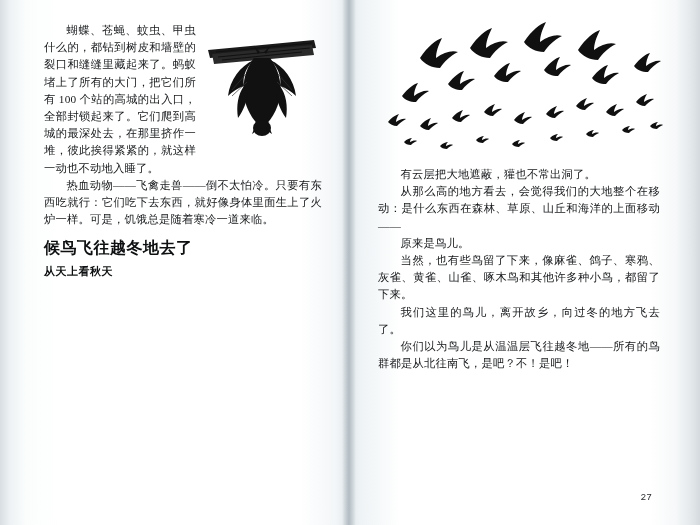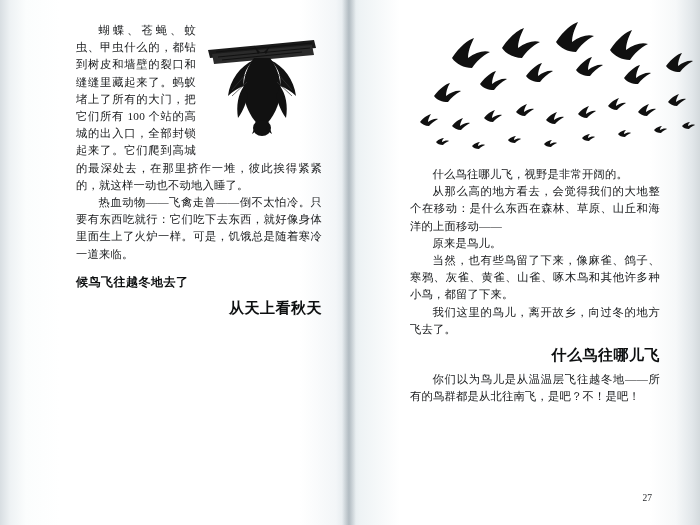--- a/index.html
+++ b/index.html
@@ -46,47 +46,46 @@
     padding: 22px 26px 18px 44px;
   }
   .page-right {
     left: 352px;
     width: 348px;
     padding: 22px 40px 18px 26px;
   }
   .col {
     position: relative;
     height: 100%;
-    margin-left: 32px;
   }
   p {
     margin: 0;
     font-size: 11.3px;
     line-height: 17.2px;
     text-align: justify;
     text-justify: inter-ideograph;
     color: #16181a;
     letter-spacing: 0.2px;
   }
   p.ind {
     text-indent: 2em;
   }
   h3.heading {
     margin: 11px 0 7px 0;
-    font-size: 12px;
+    font-size: 16px;
     font-weight: bold;
     line-height: 17px;
     color: #0d0f10;
     letter-spacing: 0.5px;
   }
   h4.subheading {
     margin: 8px 0 6px 0;
-    font-size: 15px;
+    font-size: 11px;
     font-weight: bold;
-    text-align: right;
+    text-align: left;
     color: #0d0f10;
     letter-spacing: 0.5px;
   }
   .figure-left {
     float: right;
     width: 120px;
     height: 118px;
     margin: 2px 0 2px 6px;
     position: relative;
   }
@@ -95,21 +94,21 @@
     height: 140px;
     position: relative;
     margin-bottom: 4px;
   }
   .page-number {
     position: absolute;
     right: 8px;
     bottom: 4px;
     font-size: 9.5px;
     color: #2a2d30;
-    font-family: Liberation Serif, serif;
+    font-family: Liberation Mono, monospace;
   }
   .flock-svg, .bat-svg { display: block; }
   .clearfix::after { content: ""; display: table; clear: both; }
 </style>
 </head>
 <body>
 
 <div class="book">
 
   <div class="gutter"></div>
@@ -203,28 +202,27 @@
               <path d="M134,122 C137,119 140,118 142,118 C140,120 140,121 140,122 C142,121 145,120 147,121 C144,122 142,124 141,125 C138,125 135,124 134,122 Z"></path>
               <path d="M172,116 C175,113 178,112 180,112 C178,114 178,115 178,116 C180,115 183,114 185,115 C182,116 180,118 179,119 C176,119 173,118 172,116 Z"></path>
               <path d="M208,112 C211,109 214,108 216,108 C214,110 214,111 214,112 C216,111 219,110 221,111 C218,112 216,114 215,115 C212,115 209,114 208,112 Z"></path>
               <path d="M244,108 C247,105 250,104 252,104 C250,106 250,107 250,108 C252,107 255,106 257,107 C254,108 252,110 251,111 C248,111 245,110 244,108 Z"></path>
               <path d="M272,104 C275,101 278,100 280,100 C278,102 278,103 278,104 C280,103 283,102 285,103 C282,104 280,106 279,107 C276,107 273,106 272,104 Z"></path>
             </g>
           </g>
         </svg>
       </div>
 
-      <p class="ind">什么鸟往哪儿飞，视野是非常开阔的。</p>
+      <p class="ind">有云层把大地遮蔽，獾也不常出洞了。</p>
       <p class="ind">从那么高的地方看去，会觉得我们的大地整个在移动：是什么东西在森林、草原、山丘和海洋的上面移动——</p>
       <p class="ind">原来是鸟儿。</p>
       <p class="ind">当然，也有些鸟留了下来，像麻雀、鸽子、寒鸦、灰雀、黄雀、山雀、啄木鸟和其他许多种小鸟，都留了下来。</p>
       <p class="ind">我们这里的鸟儿，离开故乡，向过冬的地方飞去了。</p>
       <p class="ind"></p>
 
-      <h4 class="subheading">什么鸟往哪儿飞</h4>
 
       <p class="ind">你们以为鸟儿是从温温层飞往越冬地——所有的鸟群都是从北往南飞，是吧？不！是吧！</p>
 
       <div class="page-number">27</div>
     </div>
   </div>
 
 </div>
 
 </body></html>

